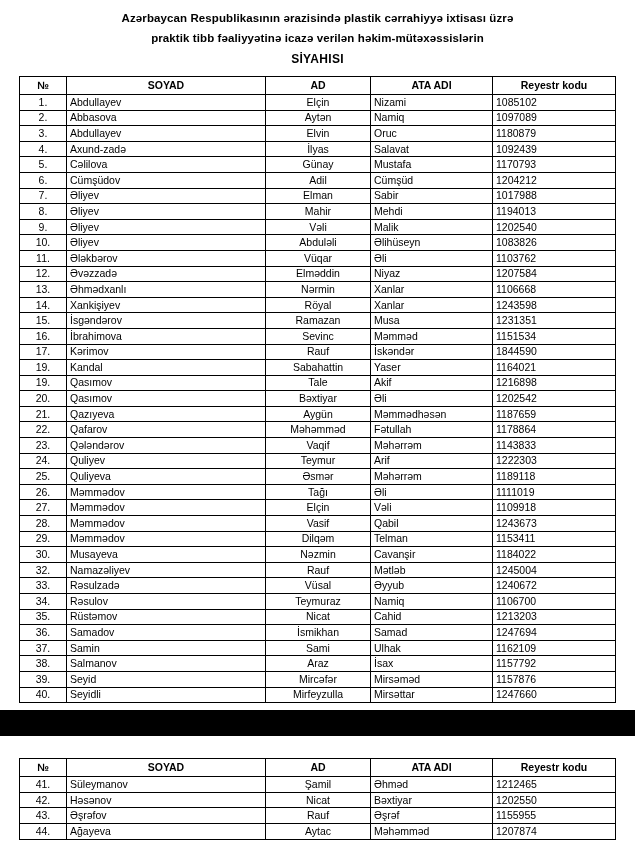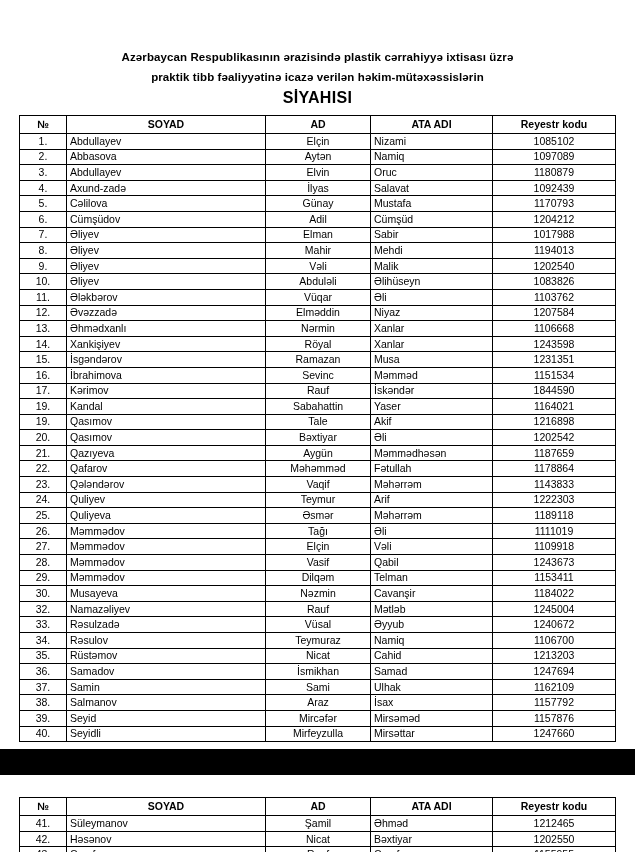--- a/index.html
+++ b/index.html
@@ -16,30 +16,29 @@
     overflow: hidden;
   }
   .page {
     width: 635px;
     box-sizing: border-box;
     padding: 0;
   }
   .title-block {
     padding: 8px 40px 2px 40px;
     text-align: center;
-    margin-top: 39px;
   }
   .title-line {
     font-size: 11.5px;
     font-weight: bold;
     line-height: 20px;
     letter-spacing: 0.1px;
   }
   .title-sub {
-    font-size: 16px;
+    font-size: 12px;
     font-weight: bold;
     line-height: 22px;
     letter-spacing: 0.3px;
   }
   table.reg {
     border-collapse: collapse;
     width: 561px;
     margin: 4px auto 0 auto;
     table-layout: fixed;
   }
@@ -55,21 +54,21 @@
   table.reg th {
     font-weight: bold;
     text-align: center;
     font-size: 10.5px;
     height: 17px;
   }
   .col-no { width: 40px; text-align: center; }
   .col-soyad { width: 192px; }
   .col-ad { width: 98px; text-align: center; }
   .col-ata { width: 115px; }
-  .col-reg { width: 116px; text-align: center; }
+  .col-reg { width: 116px; }
   th.col-soyad, th.col-ad, th.col-ata { text-align: center; }
 
   .divider-band {
     width: 635px;
     height: 26px;
     background: #000000;
     margin-top: 7px;
   }
   .gap-white {
     height: 16px;

